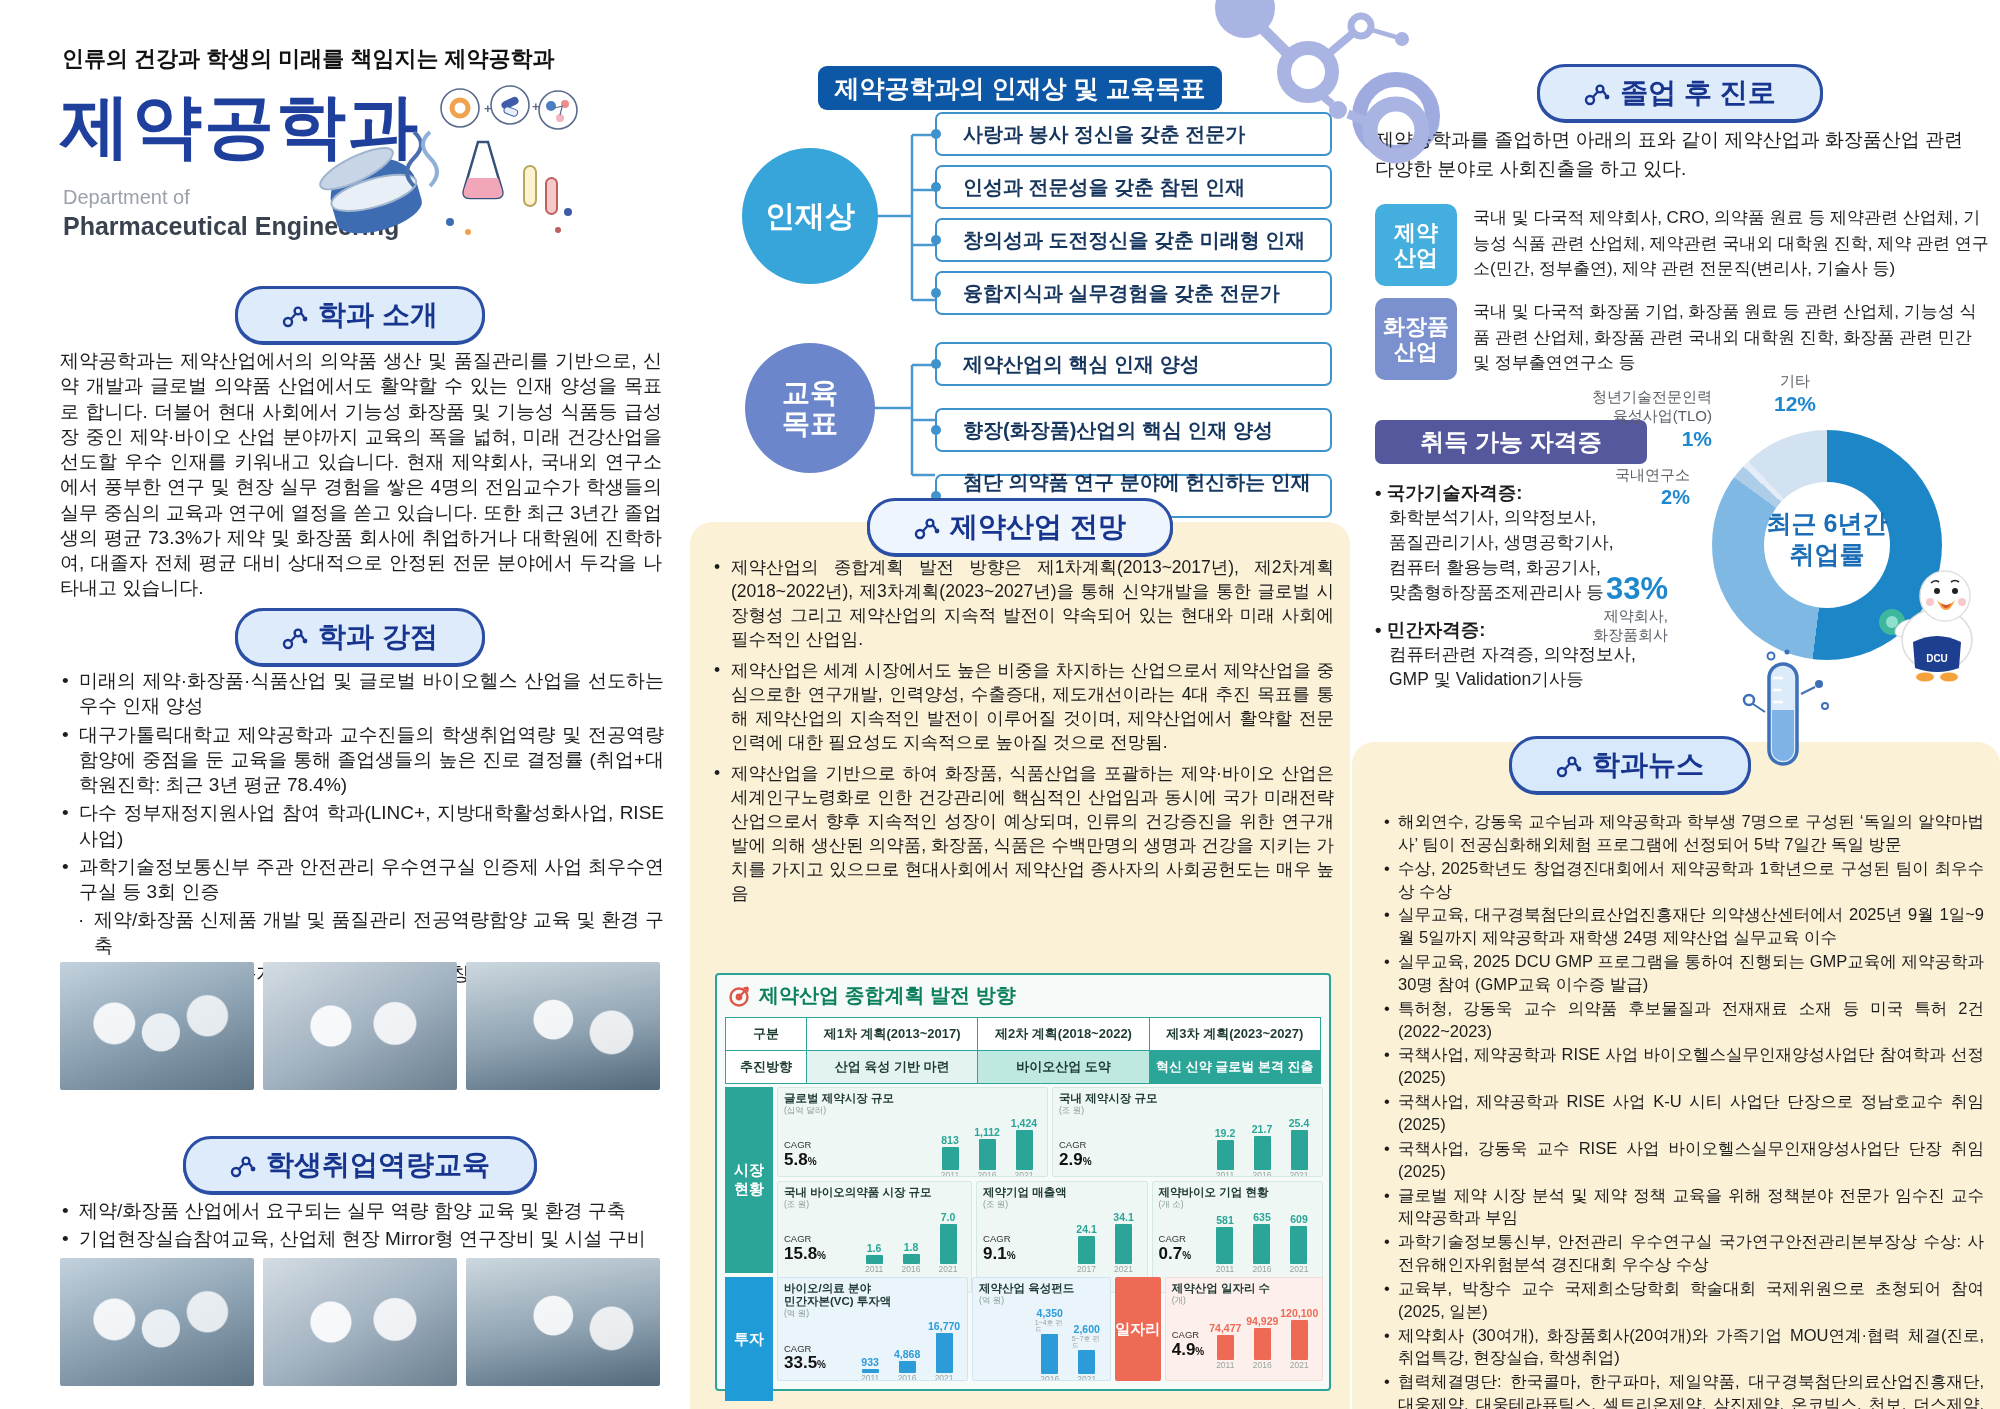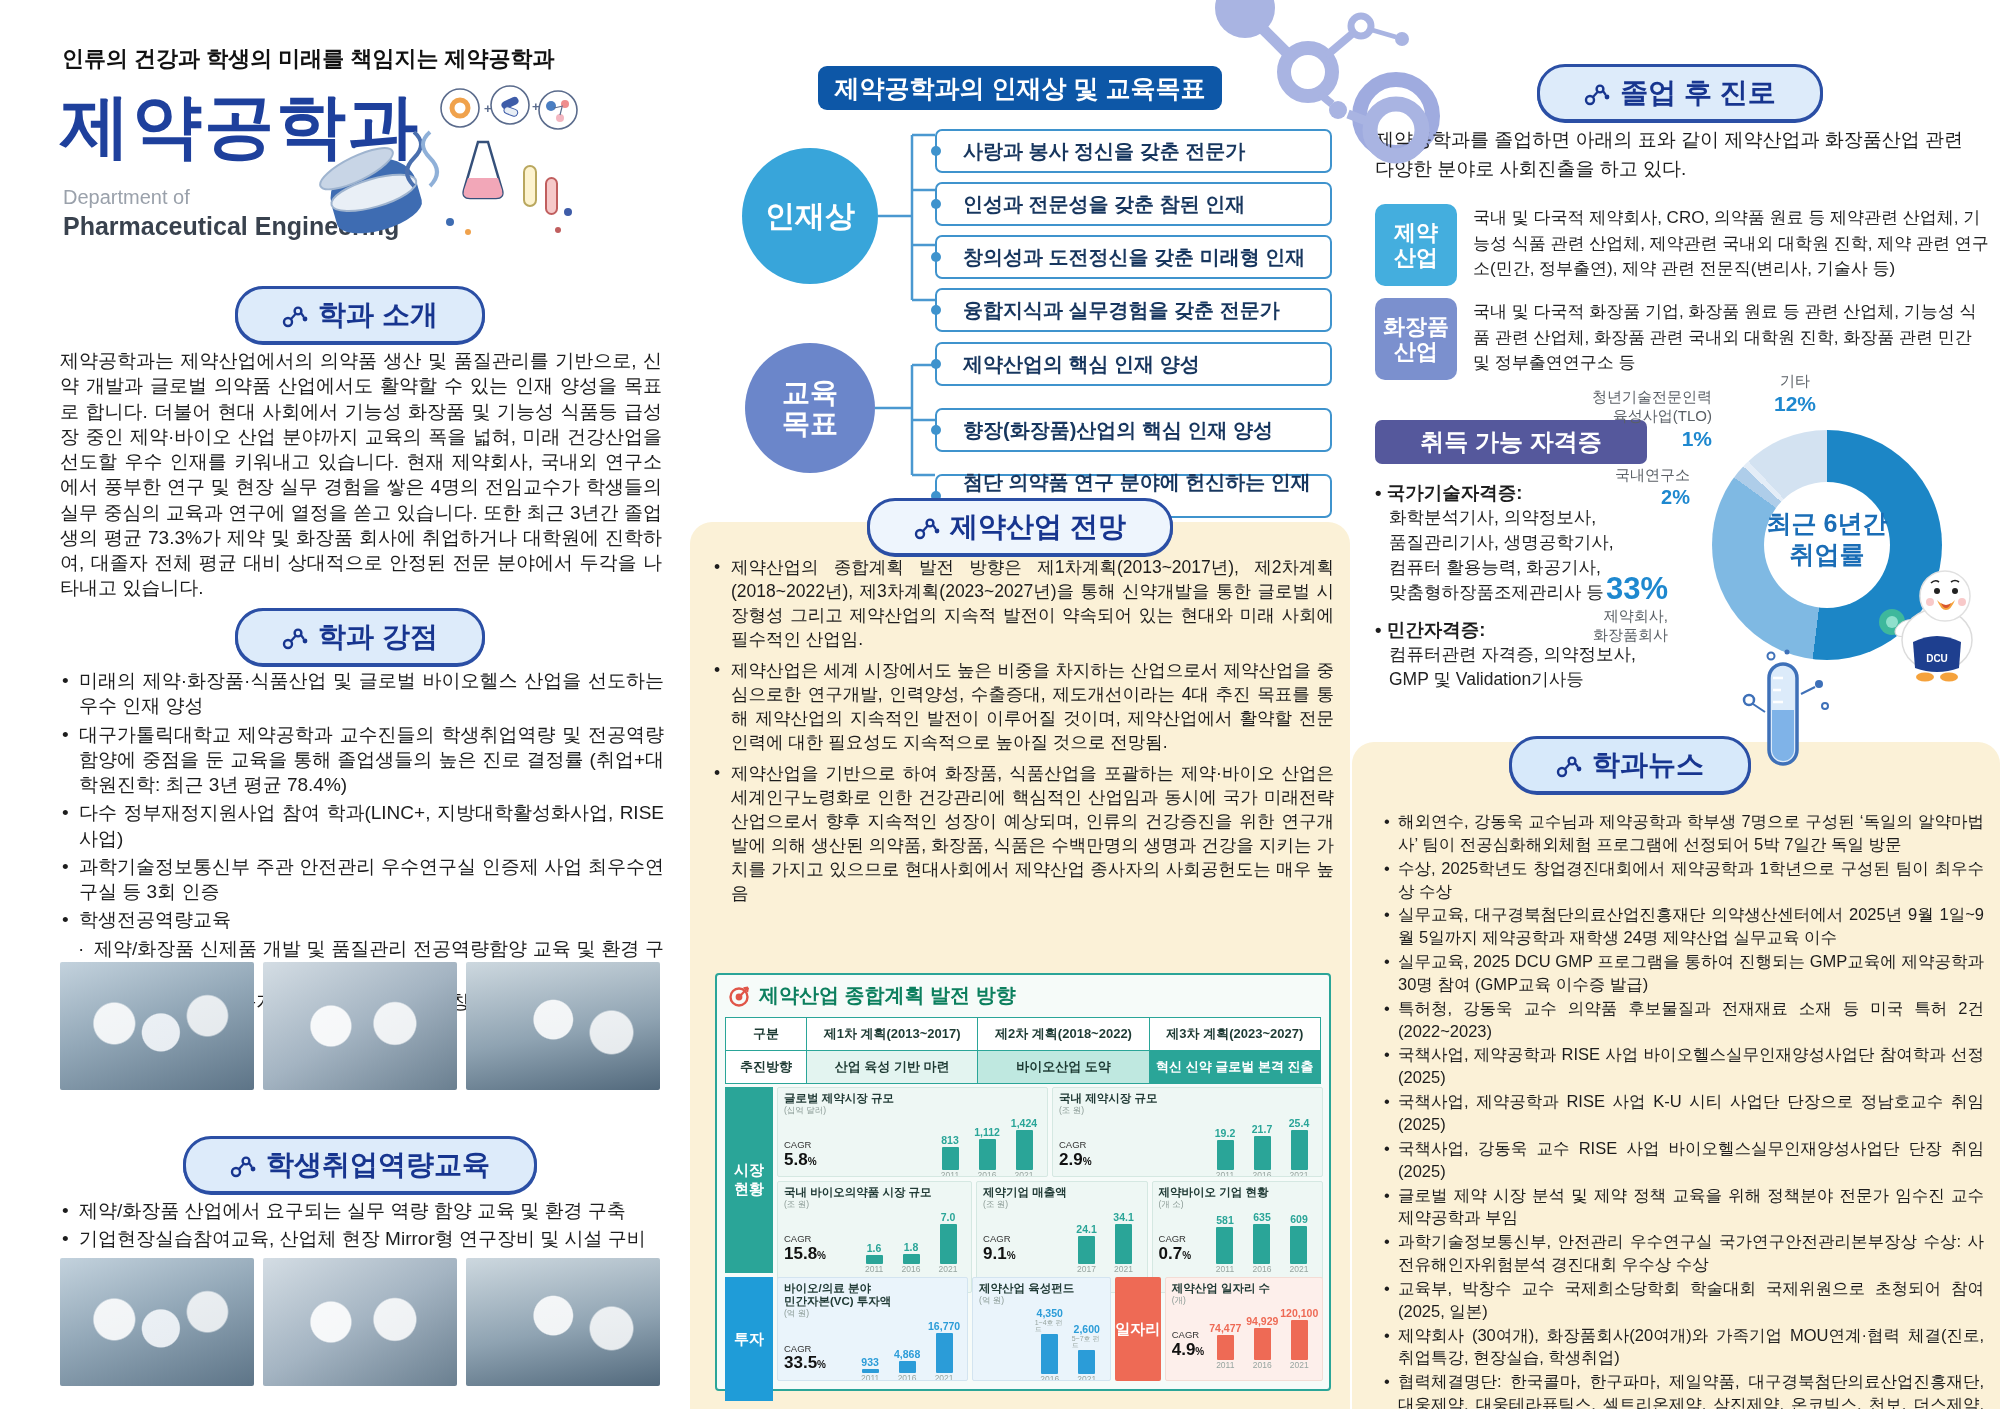--- a/index.html
+++ b/index.html
@@ -48,21 +48,21 @@
       linear-gradient(170deg,#cdd8df 0%,#8fa3b2 55%,#52697c 100%);}
 
   
   #talent-header{left:818px;top:66px;width:404px;height:44px;background:#0d57a7;border-radius:9px;
      color:#fff;font-size:25px;font-weight:800;display:flex;align-items:center;justify-content:center;z-index:2;}
   .tcircle{position:absolute;border-radius:50%;color:#fff;font-weight:800;
      display:flex;align-items:center;justify-content:center;text-align:center;z-index:2;}
   #circle-insang{left:742px;top:148px;width:136px;height:136px;background:#38a5da;font-size:30px;}
   #circle-goal{left:745px;top:343px;width:130px;height:130px;background:#6b86ca;font-size:28px;line-height:1.12;}
   .tboxes{position:absolute;left:935px;width:397px;display:flex;flex-direction:column;z-index:2;}
-  #tboxes-0{top:112px;gap:9px;margin-top:17px;}
+  #tboxes-0{top:112px;gap:9px;}
   #tboxes-1{top:342px;gap:22px;}
   .tbox{position:relative;height:40px;background:#fff;border:2px solid #3f93cd;border-radius:7px;
      display:flex;align-items:center;padding-left:26px;font-size:20px;font-weight:600;color:#17365e;}
   .tbox::before{content:"";position:absolute;left:-6px;top:50%;margin-top:-5px;width:10px;height:10px;
      border-radius:50%;background:#3f93cd;}
 
   
   #outlook-list{left:712px;top:556px;width:622px;font-size:17.5px;line-height:1.37;text-align:justify;}
   #outlook-list .b-item{margin-bottom:7px;}
 
@@ -220,21 +220,20 @@
           <line x1="19" y1="11" x2="21.8" y2="15" stroke="#17358f" stroke-width="2.2"></line>
         </svg>
         <span>학과 강점</span>
       </div>
   </div>
   <div class="abs body-text" style="left:60px;top:668px;width:604px;" id="strengths-list">
       <div class="b-item">미래의 제약·화장품·식품산업 및 글로벌 바이오헬스 산업을 선도하는 우수 인재 양성</div>
       <div class="b-item">대구가톨릭대학교 제약공학과 교수진들의 학생취업역량 및 전공역량 함양에 중점을 둔 교육을 통해 졸업생들의 높은 진로 결정률 (취업+대학원진학: 최근 3년 평균 78.4%)</div>
       <div class="b-item">다수 정부재정지원사업 참여 학과(LINC+, 지방대학활성화사업, RISE사업)</div>
       <div class="b-item">과학기술정보통신부 주관 안전관리 우수연구실 인증제 사업 최우수연구실 등 3회 인증</div>
-      <div class="b-item">학생전공역량교육</div>
       <div class="b-sub">제약/화장품 신제품 개발 및 품질관리 전공역량함양 교육 및 환경 구축</div>
       <div class="b-sub">실험실무교육, 제품개발 Capstone Design 창의 교육</div>
     </div>
 
   <div class="photo-strip" style="left:60px;top:962px;">
     <div class="photo"></div>
     <div class="photo"></div>
     <div class="photo"></div>
   </div>
 

